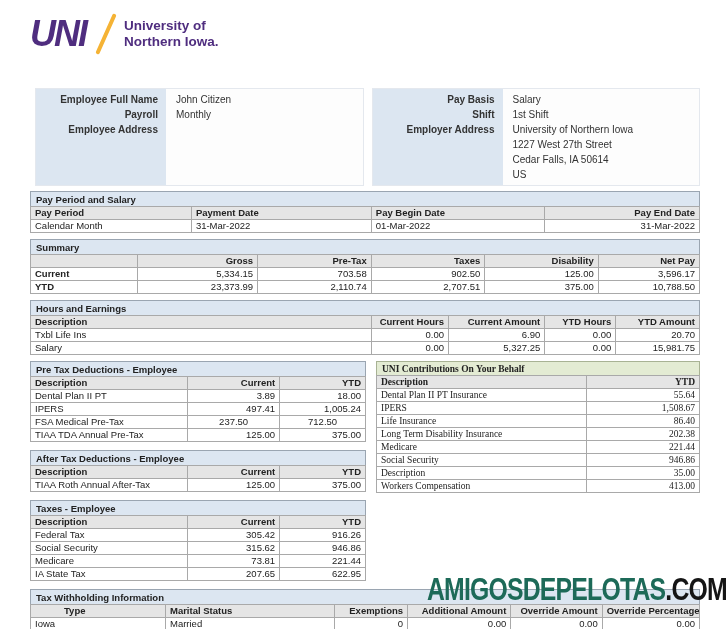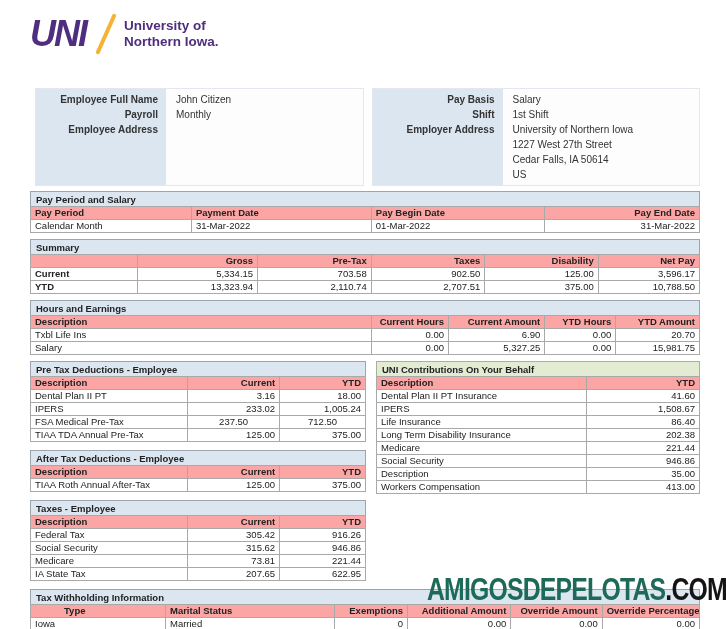--- a/index.html
+++ b/index.html
@@ -23,26 +23,26 @@
   .info-values{flex:1;padding:3px 10px;font-size:10px;line-height:15px;}
 
   
   .sec{margin-bottom:6px;}
   .sec-title{background:#dce6f1;border:1px solid #9aa5b1;border-bottom:none;
              font-weight:bold;font-size:9.5px;padding:1.5px 5px;color:#222;}
   .sec-title.green{background:#e3ebd3;border-color:#a8b294;}
   table.grid{width:100%;border-collapse:collapse;table-layout:fixed;background:#fff;}
   .grid th,.grid td{border:1px solid #a9a9a9;font-size:9.5px;padding:1px 4px;
                     height:10px;line-height:10px;overflow:hidden;white-space:nowrap;color:#222;}
-  .grid th{background:#fca5a5;font-weight:bold;text-align:left;}
+  .grid th{background:#e5e5e5;font-weight:bold;text-align:left;}
   [data-table="summary"] td:first-child{font-weight:bold;}
 
   .cols{display:flex;gap:10px;align-items:flex-start;}
   .col-left{width:336px;}
-  .col-right{flex:1;}
+  .col-right{flex:1;font-family:Liberation Serif, serif;}
   .col-left .sec{margin-bottom:8px;}
 
   
   .watermark{position:absolute;top:575px;right:-1px;z-index:5;
              font-size:31px;font-weight:800;letter-spacing:-1px;line-height:30px;
              transform:scaleX(0.80);transform-origin:right center;white-space:nowrap;}
 </style>
 </head>
 <body>
 
@@ -125,21 +125,21 @@
           <tr>
             <td>Current</td>
             <td style="text-align: right;">5,334.15</td>
             <td style="text-align: right;">703.58</td>
             <td style="text-align: right;">902.50</td>
             <td style="text-align: right;">125.00</td>
             <td style="text-align: right;">3,596.17</td>
           </tr>
           <tr>
             <td>YTD</td>
-            <td style="text-align: right;">13,323.94</td>
+            <td style="text-align: right;">23,373.99</td>
             <td style="text-align: right;">2,110.74</td>
             <td style="text-align: right;">2,707.51</td>
             <td style="text-align: right;">375.00</td>
             <td style="text-align: right;">10,788.50</td>
           </tr>
         </tbody>
       </table>
   </div>
 
   <div class="sec">
@@ -181,26 +181,26 @@
             <thead>
               <tr>
                 <th style="width: 48%;">Description</th>
                 <th style="text-align: right; width: 27%;">Current</th>
                 <th style="text-align: right; width: 25%;">YTD</th>
               </tr>
             </thead>
             <tbody>
               <tr>
                 <td>Dental Plan II PT</td>
-                <td style="text-align: right;">3.16</td>
+                <td style="text-align: right;">3.89</td>
                 <td style="text-align: right;">18.00</td>
               </tr>
               <tr>
                 <td>IPERS</td>
-                <td style="text-align: right;">233.02</td>
+                <td style="text-align: right;">497.41</td>
                 <td style="text-align: right;">1,005.24</td>
               </tr>
               <tr>
                 <td>FSA Medical Pre-Tax</td>
                 <td style="text-align: center;">237.50</td>
                 <td style="text-align: center;">712.50</td>
               </tr>
               <tr>
                 <td>TIAA TDA Annual Pre-Tax</td>
                 <td style="text-align: right;">125.00</td>
@@ -269,21 +269,21 @@
         <table class="grid" data-table="uni_contributions">
             <thead>
               <tr>
                 <th style="width: 66%;">Description</th>
                 <th style="text-align: right; width: 34%;">YTD</th>
               </tr>
             </thead>
             <tbody>
               <tr>
                 <td>Dental Plan II PT Insurance</td>
-                <td style="text-align: right;">41.60</td>
+                <td style="text-align: right;">55.64</td>
               </tr>
               <tr>
                 <td>IPERS</td>
                 <td style="text-align: right;">1,508.67</td>
               </tr>
               <tr>
                 <td>Life Insurance</td>
                 <td style="text-align: right;">86.40</td>
               </tr>
               <tr>

